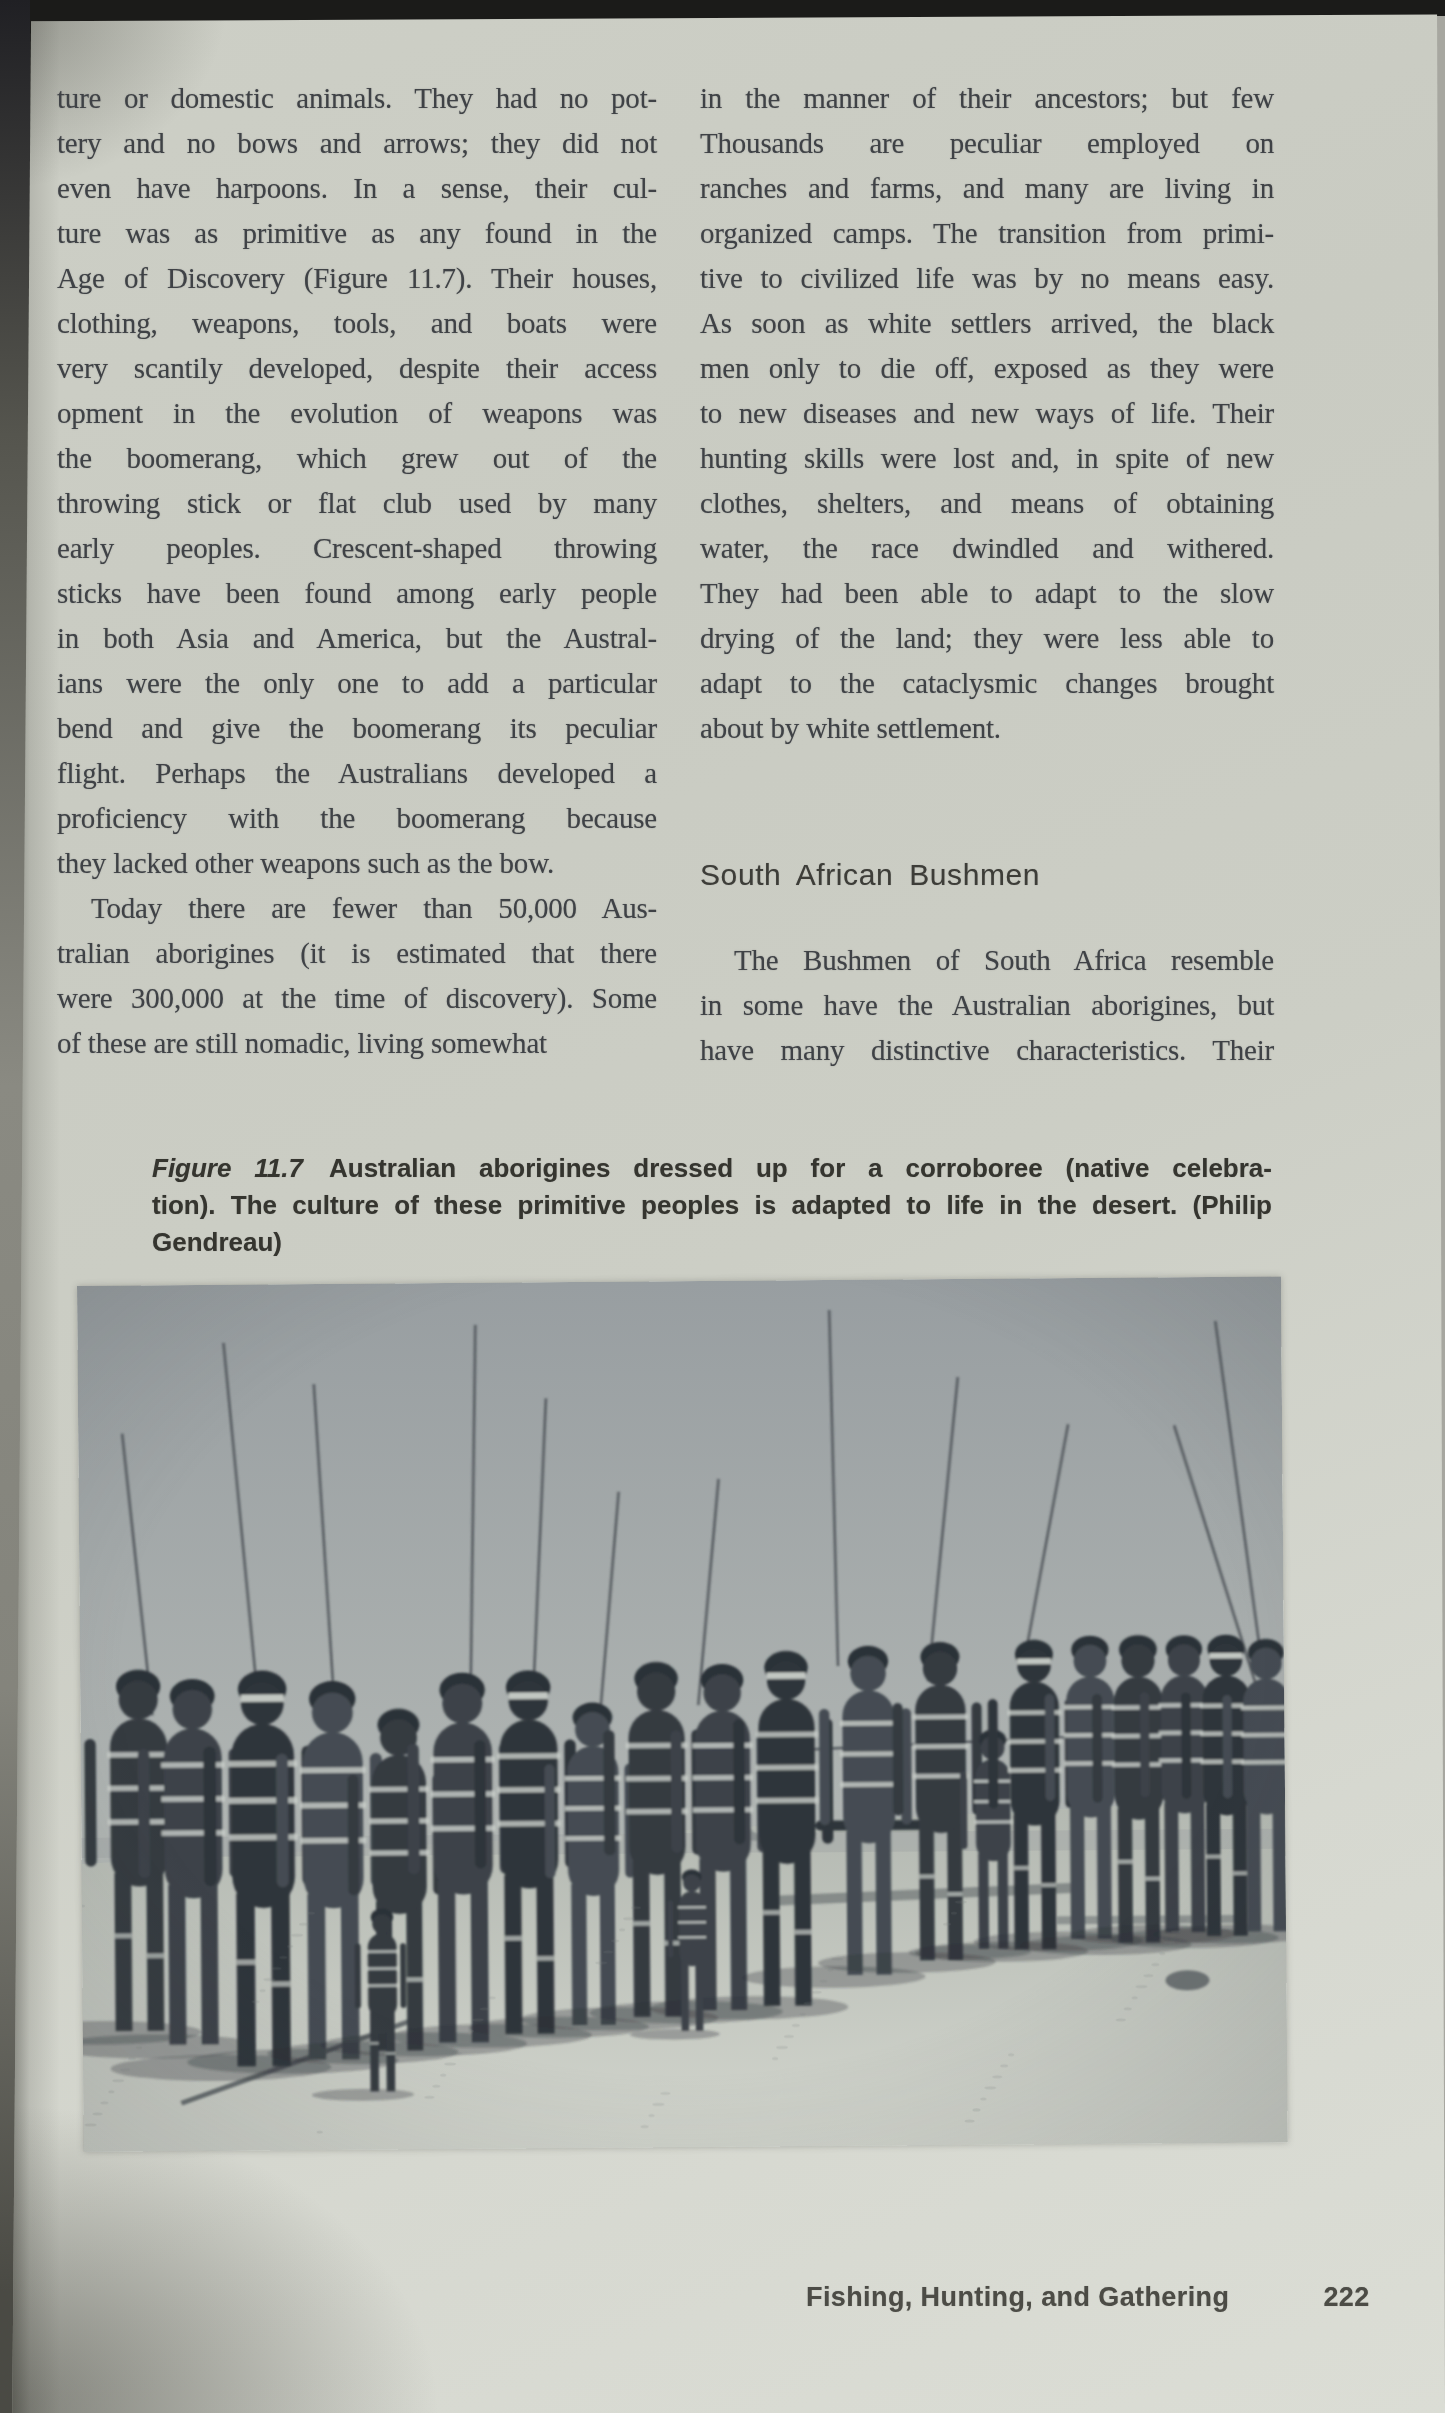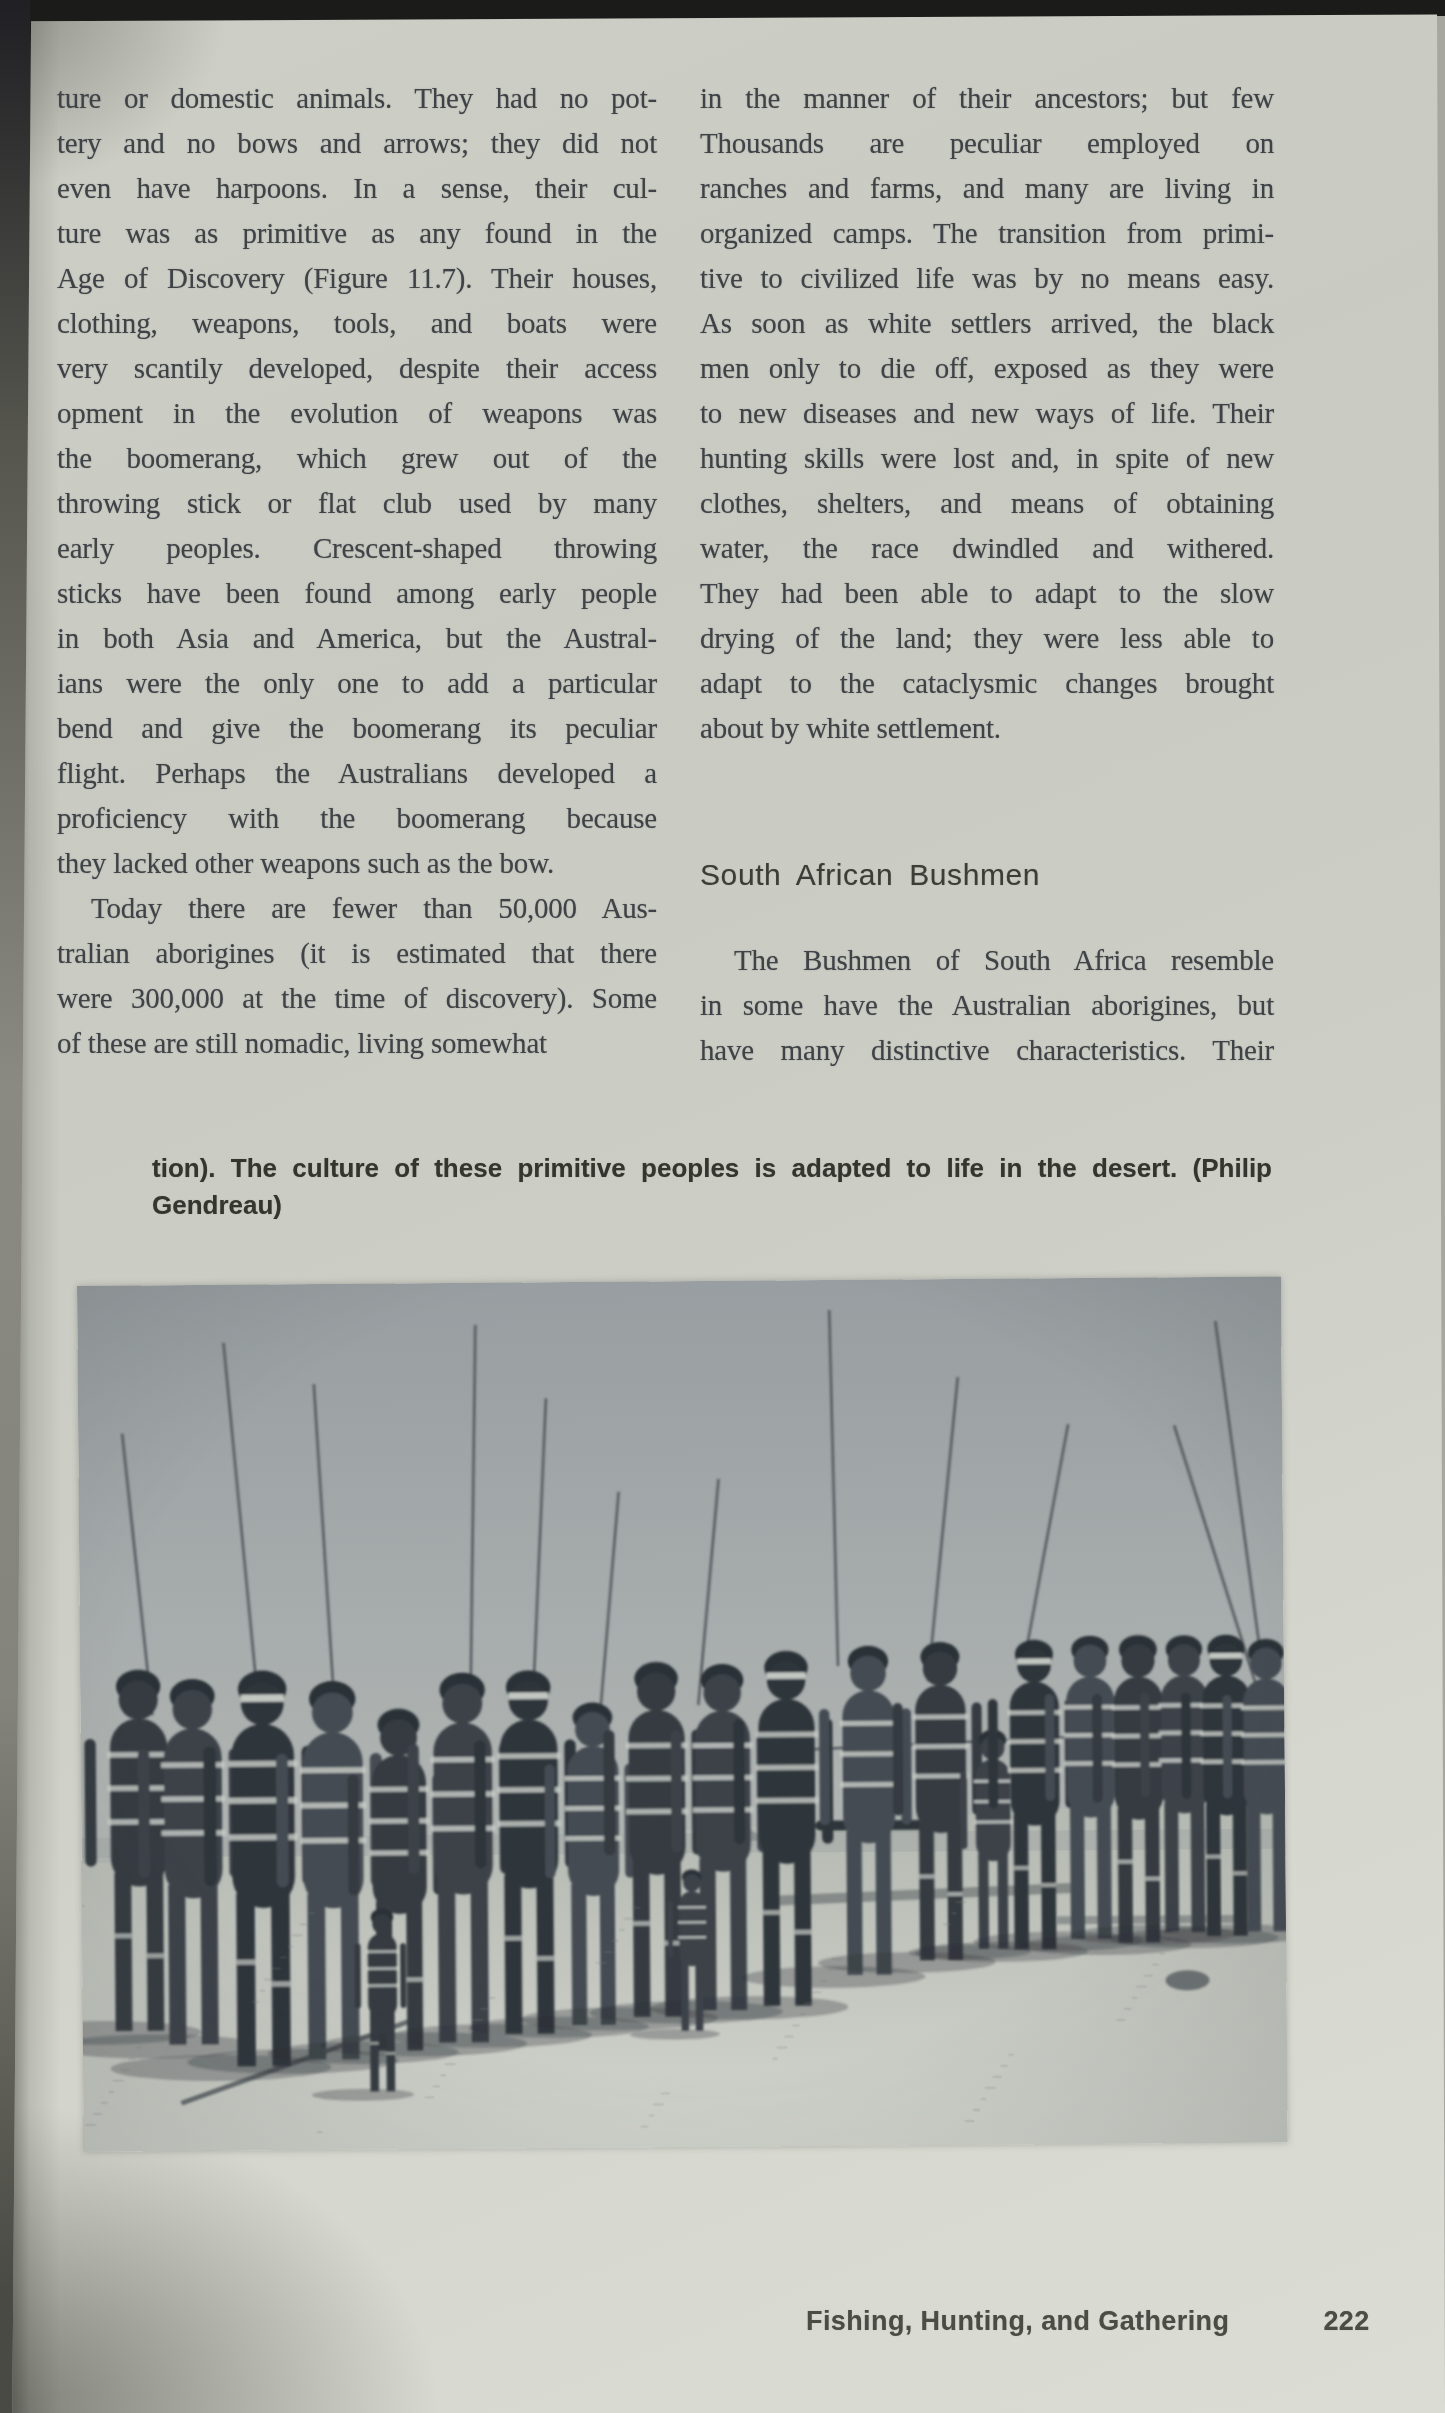--- a/index.html
+++ b/index.html
@@ -31,21 +31,21 @@
         color:#35352f;text-shadow:0 0 1px rgba(70,70,70,.4);}
   .cap-line{line-height:37px;white-space:nowrap;}
   .cap-line.justify{text-align:justify;text-align-last:justify;}
   .cap-label{font-weight:700;font-style:italic;margin-right:26px;}
   .photo{position:absolute;left:77px;top:1286px;width:1204px;height:866px;
         transform:rotate(-0.45deg);transform-origin:top left;overflow:hidden;
         box-shadow:0 0 6px rgba(90,90,84,.35);}
   .photo svg{display:block;width:100%;height:100%;}
   .footer{position:absolute;left:806px;top:2282px;display:flex;gap:94px;align-items:baseline;
         font-family:"Liberation Sans",sans-serif;font-weight:700;font-size:27px;color:#4c4c46;
-        letter-spacing:.4px;text-shadow:0 0 1px rgba(80,80,75,.4);margin-top:24px;}
+        letter-spacing:.4px;text-shadow:0 0 1px rgba(80,80,75,.4);}
 </style>
 </head>
 <body>
 
 <div class="scene" style="background: rgb(27, 27, 25);">
   <div class="backdrop-left"></div>
   <div class="backdrop-right"></div>
 
   <div class="paper">
     <div class="edge-shadow-left"></div>
@@ -97,20 +97,21 @@
 
     <h2 class="section-heading">South African Bushmen</h2>
 
     <div class="col" style="left:700px;top:938px;width:574px;">
         <div class="line ind">The Bushmen of South Africa resemble</div>
         <div class="line">in some have the Australian aborigines, but</div>
         <div class="line">have many distinctive characteristics. Their</div>
       </div>
 
     <div class="caption">
+      <div class="cap-line justify"><span class="cap-label">Figure 11.7</span><span>Australian aborigines dressed up for a corroboree (native celebra-</span></div>
       <div class="cap-line justify">tion). The culture of these primitive peoples is adapted to life in the desert. (Philip</div>
       <div class="cap-line">Gendreau)</div>
     </div>
 
     <div class="photo">
       <svg id="photo-svg" viewBox="0 0 1204 866" preserveAspectRatio="none">
           <defs>
             <linearGradient id="sky" x1="0" y1="0" x2="0" y2="1">
               <stop offset="0%" stop-color="#989ea1"></stop>
               <stop offset="60%" stop-color="#afb4b2"></stop>

